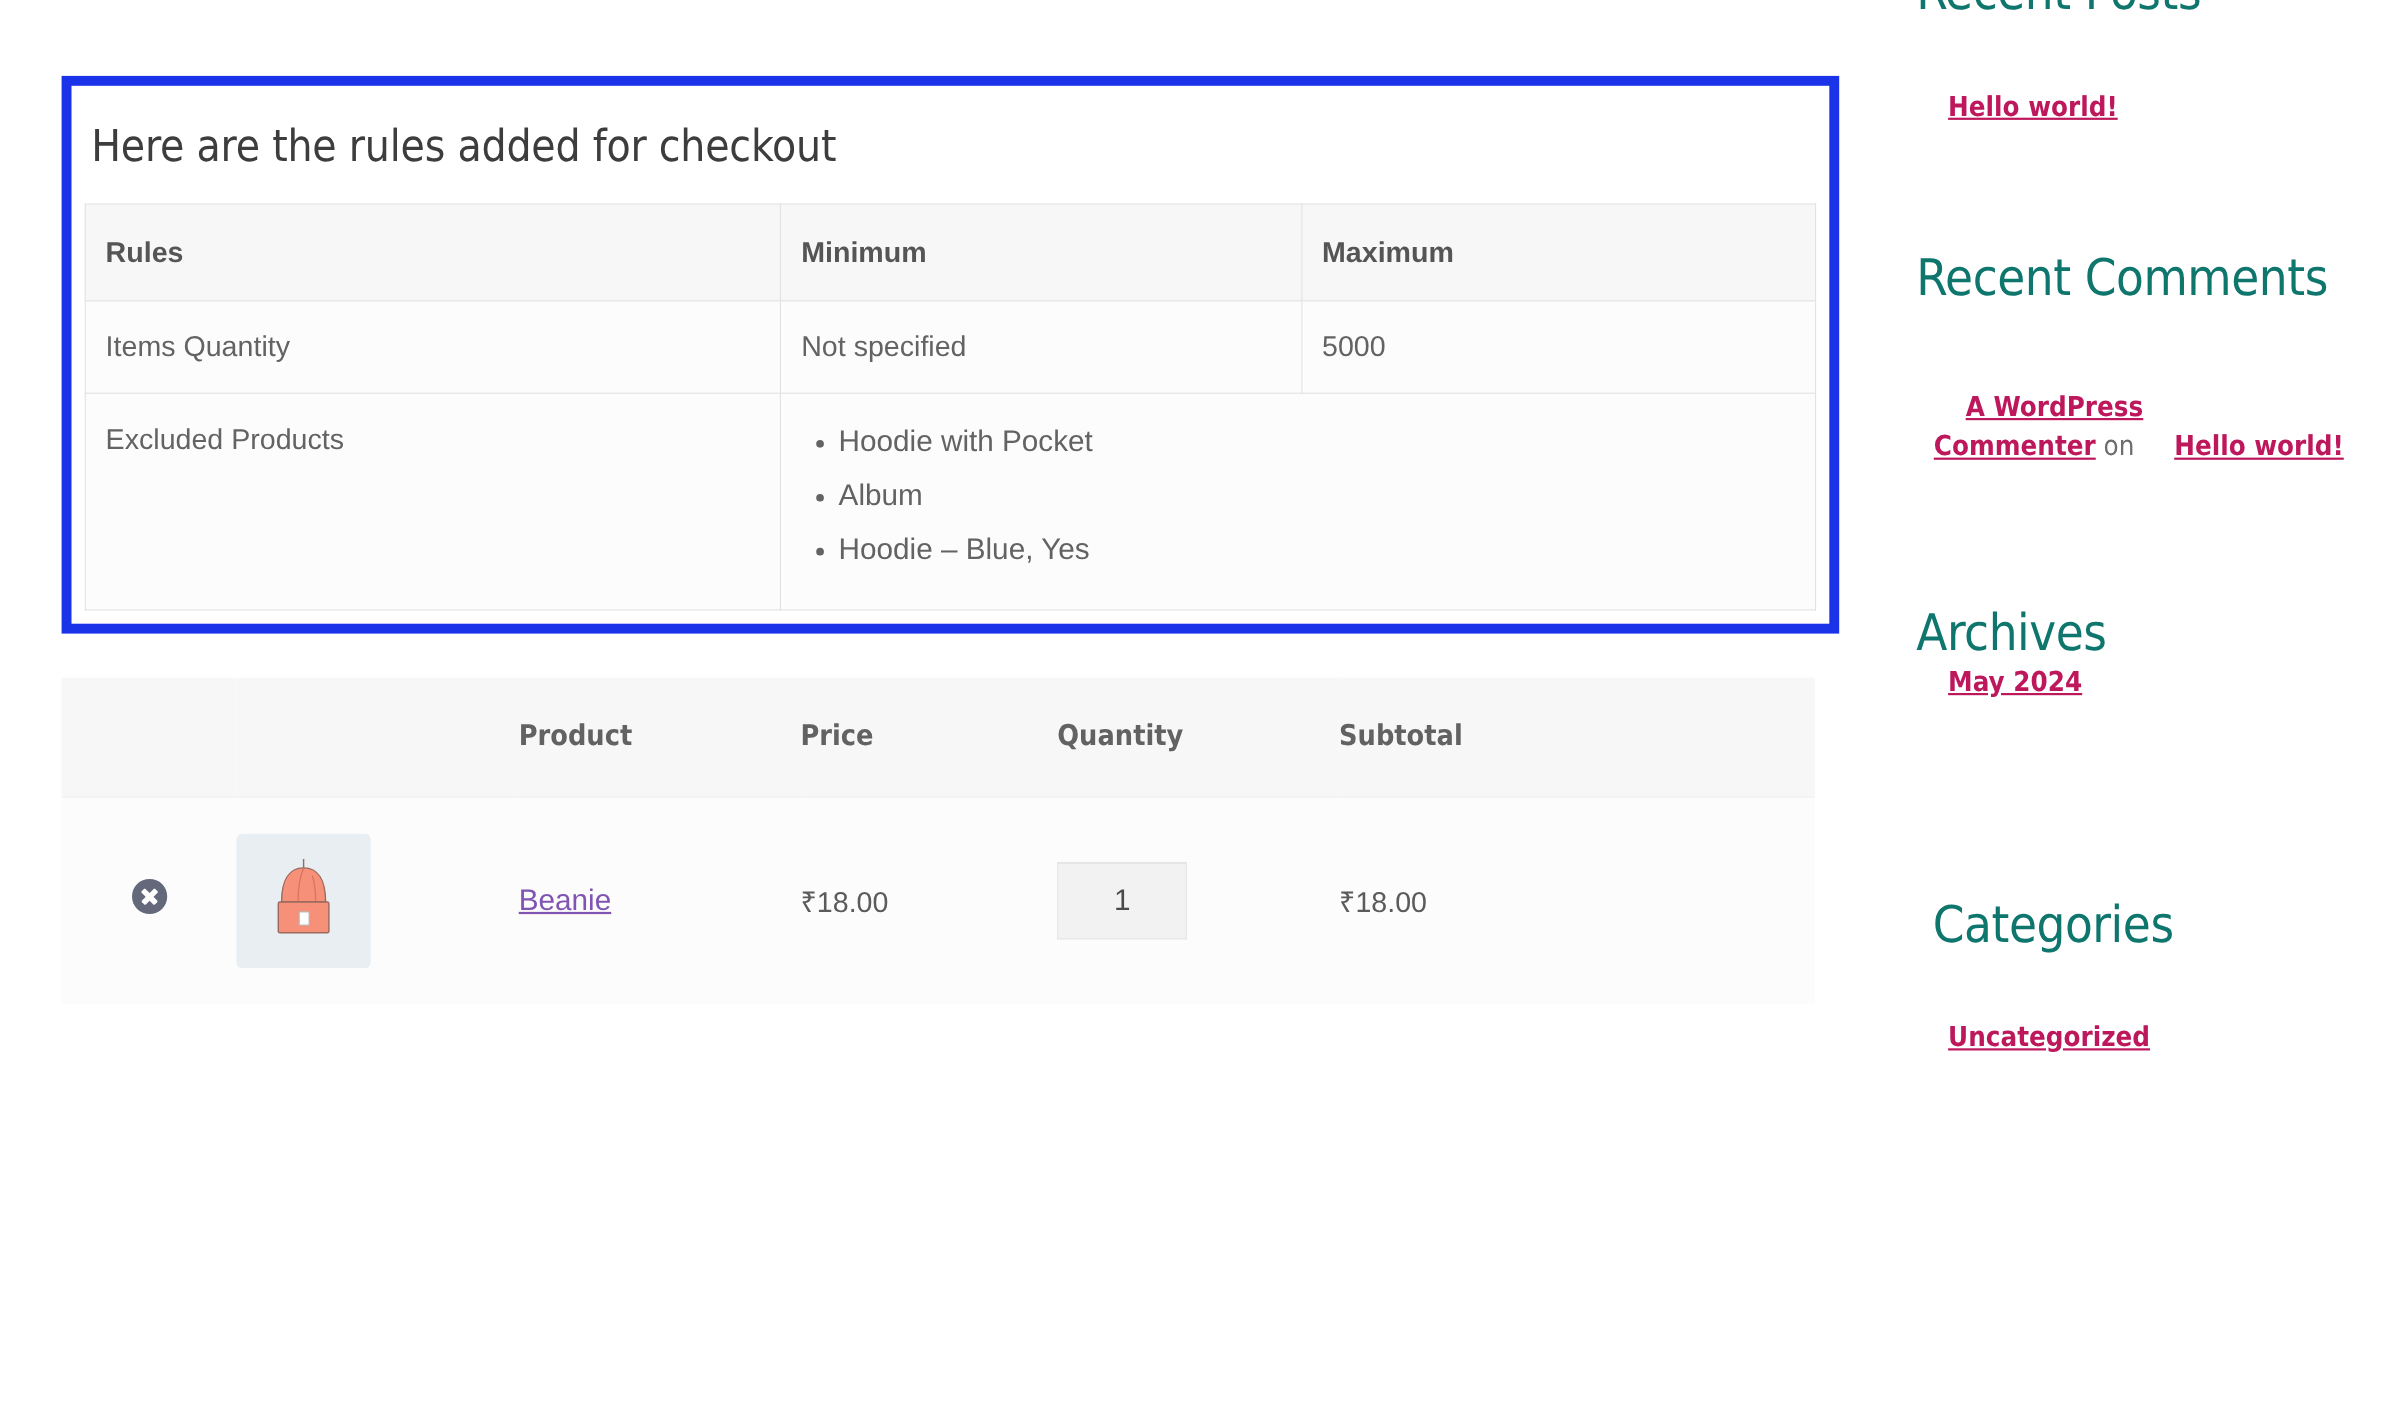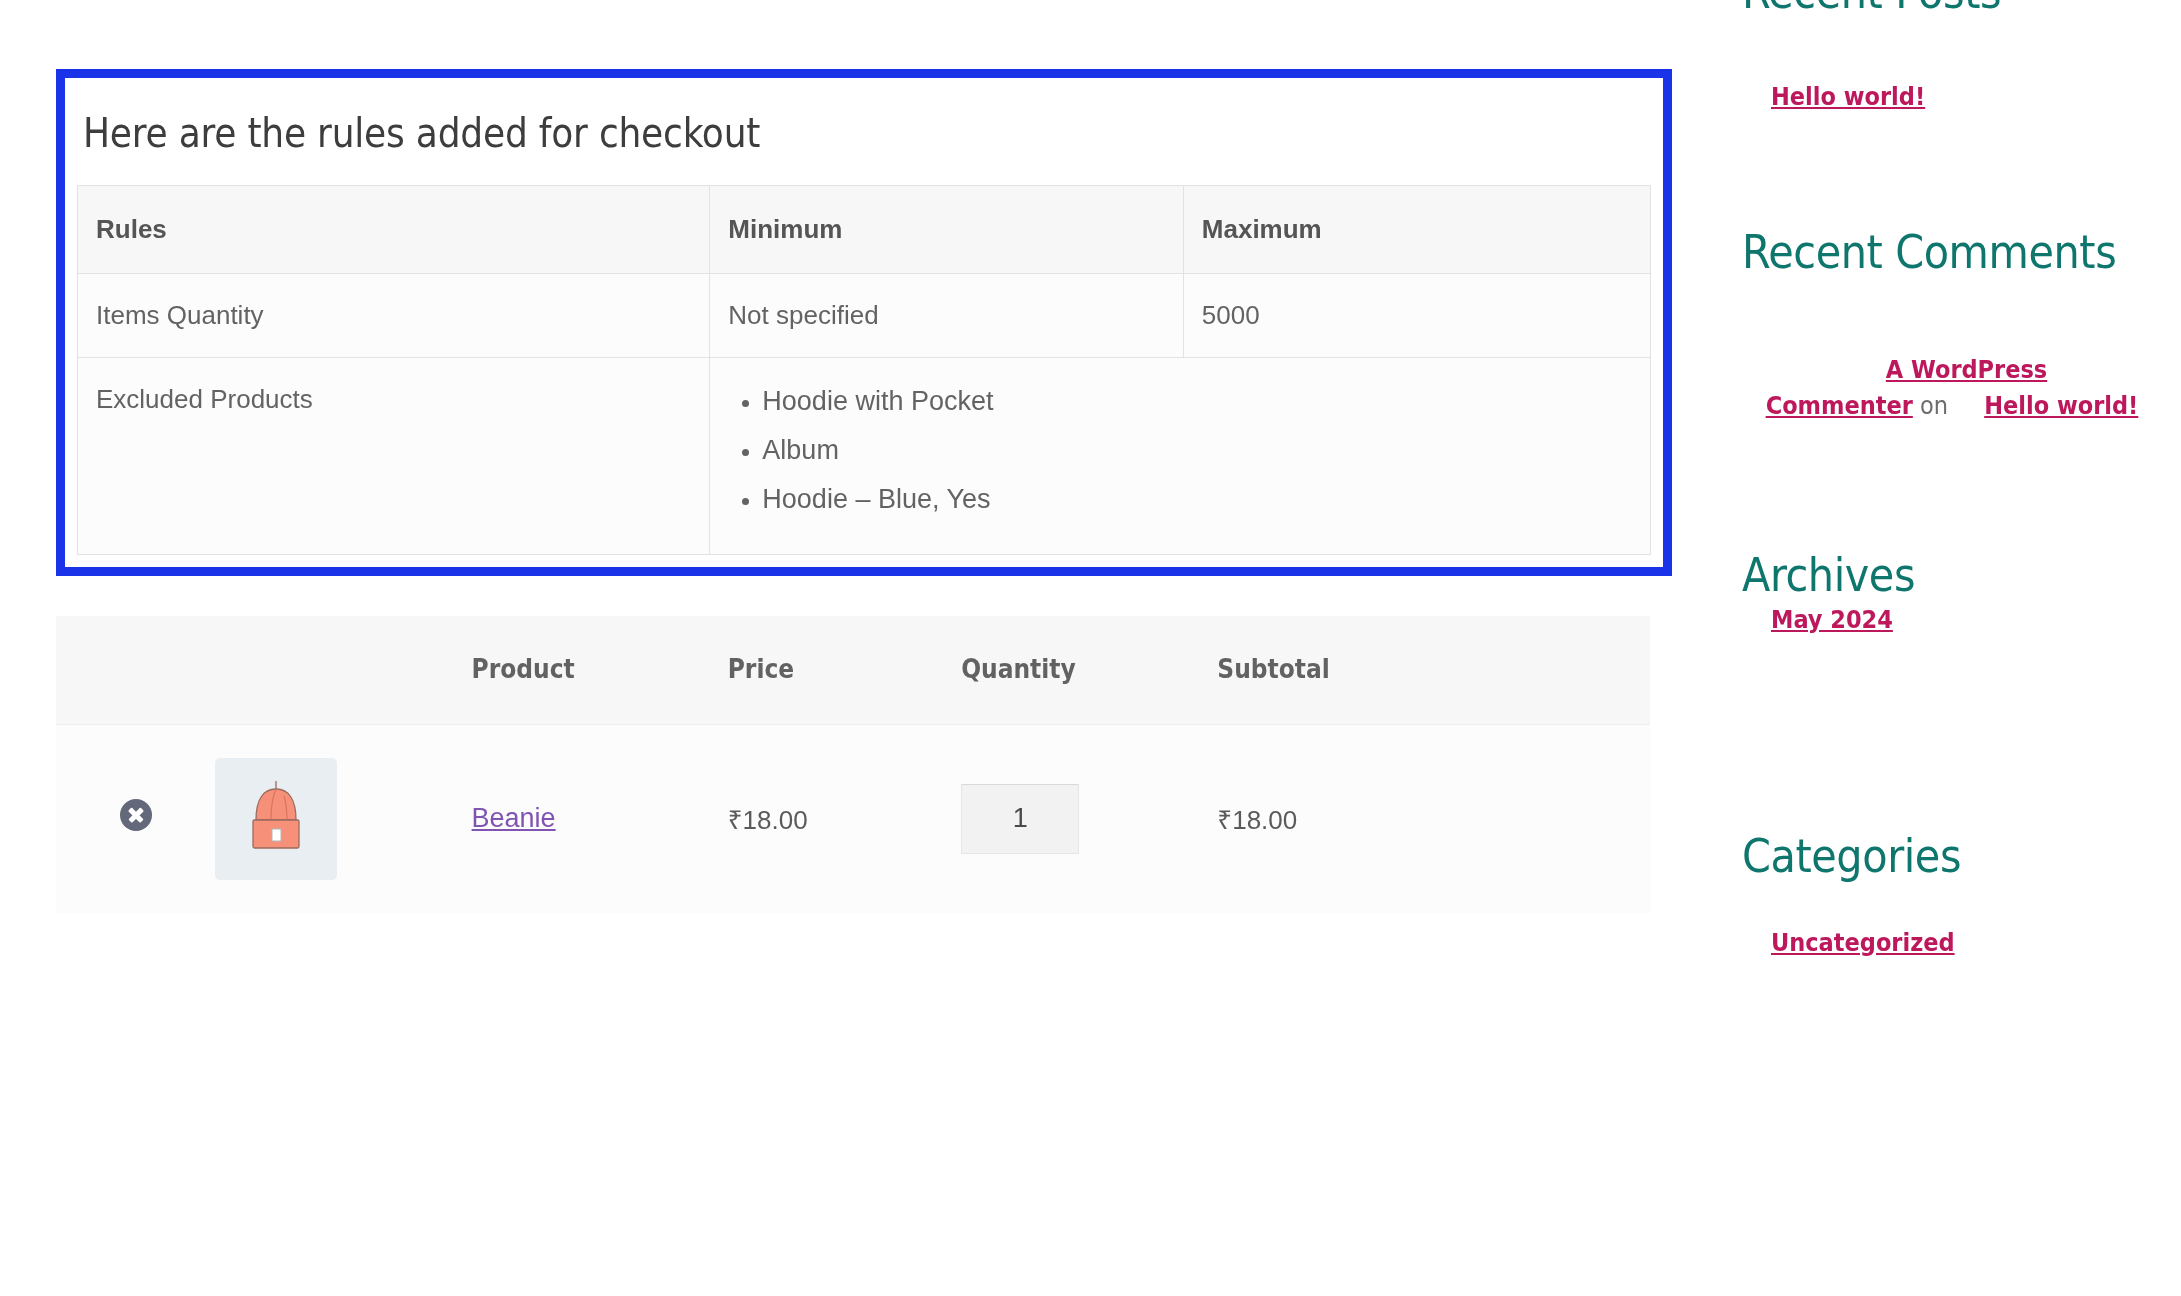--- a/index.html
+++ b/index.html
@@ -211,38 +211,38 @@
     color: #0f766e;
     line-height: 1.05;
     letter-spacing: -0.4px;
     font-family: "DejaVu Sans", sans-serif;
     font-stretch: condensed;
     text-align: center;
   }
   #sb-recent-posts-head { position: absolute; left: 0; top: -32px; }
   #sb-recent-comments-head { position: absolute; left: 0; top: 228px; }
   #sb-archives-head { position: absolute; left: 0; top: 551px; }
-  #sb-categories-head { position: absolute; left: 0; top: 816px; margin-top: 16px; }
+  #sb-categories-head { position: absolute; left: 15px; top: 816px; }
 
   .sb-link {
     font-size: 25px;
     font-weight: 700;
     color: #be185d;
     text-decoration: underline;
     font-family: "DejaVu Sans Condensed", "DejaVu Sans", sans-serif;
     margin-left: 29px;
   }
   .sb-plain {
     font-size: 25px;
     font-weight: 400;
     color: #6d6d6d;
     font-family: "DejaVu Sans Condensed", "DejaVu Sans", sans-serif;
   }
   #sb-hello-world   { position: absolute; left: 0; top: 82px; }
-  #sb-comment-line  { position: absolute; left: 4px; top: 352px; width: 412px; line-height: 1.45; text-align: center; }
+  #sb-comment-line  { position: absolute; left: 16px; top: 352px; width: 412px; line-height: 1.45; }
   #sb-may-2024      { position: absolute; left: 0; top: 605px; }
   #sb-uncategorized { position: absolute; left: 0; top: 928px; }
 </style>
 </head>
 <body>
 
 <div id="page">
 
   <div id="main-col">
 

